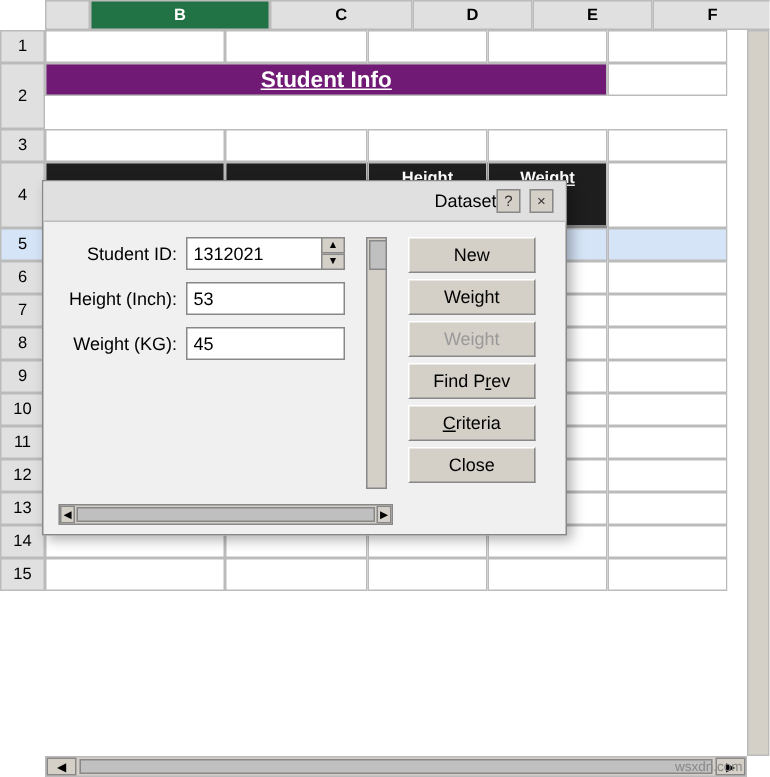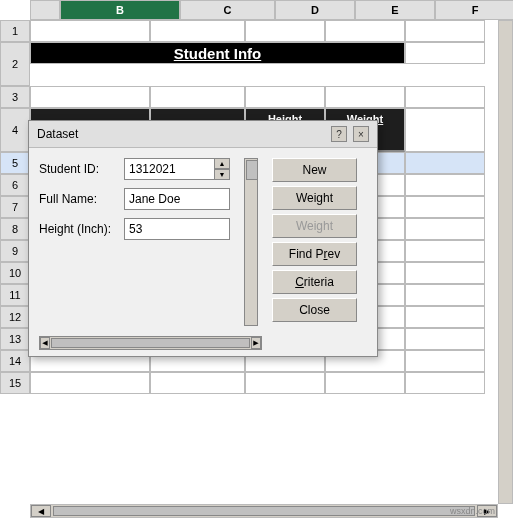--- a/index.html
+++ b/index.html
@@ -80,21 +80,21 @@
       border-bottom: 2px solid #888;
     }
 
     .cell.center { justify-content: center; }
     .cell.bold { font-weight: bold; }
     .cell.orange { color: #e67e22; font-weight: bold; }
     .cell.blue { color: #2980b9; font-weight: bold; }
     .cell.active-cell { background: #d6e4f7; border: 2px solid #217346; }
 
     .title-cell {
-      background: #000000;
+      background: #701a75;
       color: #fff;
       font-size: 15px;
       font-weight: bold;
       text-decoration: underline;
       justify-content: center;
     }
 
     
     .dialog {
       position: absolute;
@@ -105,21 +105,21 @@
       border: 1px solid #888;
       box-shadow: 3px 3px 8px rgba(0,0,0,0.3);
       z-index: 100;
     }
 
     .dialog-titlebar {
       background: #e0e0e0;
       padding: 5px 8px;
       display: flex;
       align-items: center;
-      justify-content: space-between;
+      justify-content: flex-end;
       border-bottom: 1px solid #bbb;
       cursor: default;
     }
 
     .dialog-title {
       font-size: 12px;
       font-weight: normal;
     }
 
     .dialog-controls {
@@ -149,21 +149,21 @@
 
     .field-row {
       display: flex;
       align-items: center;
       margin-bottom: 8px;
     }
 
     .field-label {
       width: 85px;
       font-size: 12px;
-      text-align: left;
+      text-align: right;
       padding-right: 6px;
     }
 
     .field-input-wrap {
       flex: 1;
       display: flex;
       align-items: center;
       position: relative;
     }
 
@@ -412,34 +412,34 @@
           <span class="field-label">Student ID:</span>
           <div class="field-input-wrap">
             <input class="field-input" style="padding-right: 18px;" type="text" value="1312021">
             <div style="position:absolute; right:0; top:0; width:16px; height:100%; display:flex; flex-direction:column;">
               <button style="flex:1; background:#d4d0c8; border:1px solid #888; font-size:7px; cursor:pointer; display:flex; align-items:center; justify-content:center;">▲</button>
               <button style="flex:1; background:#d4d0c8; border:1px solid #888; font-size:7px; cursor:pointer; display:flex; align-items:center; justify-content:center;">▼</button>
             </div>
           </div>
         </div>
 
-        <div class="field-row">
-          <span class="field-label">Full Name:</span>
-          <div class="field-input-wrap">
-            <input class="field-input" type="text" value="Jane Doe" style="">
-          </div>
-        </div>
 
         <div class="field-row">
           <span class="field-label">Height (Inch):</span>
           <div class="field-input-wrap">
             <input class="field-input" type="text" value="53" style="">
           </div>
         </div>
 
+        <div class="field-row">
+          <span class="field-label">Weight (KG):</span>
+          <div class="field-input-wrap">
+            <input class="field-input" type="text" value="45" style="">
+          </div>
+        </div>
 
       </div>
 
       <div style="width:14px; background:#d4d0c8; border:1px solid #888; margin:0 4px; position:relative;">
         <div style="width:12px; height:20px; background:#c0c0c0; margin:1px; border:1px solid #888;"></div>
       </div>
 
       <div class="dialog-right">
         <button class="action-btn">New</button>
         <button class="action-btn">Weight</button>

